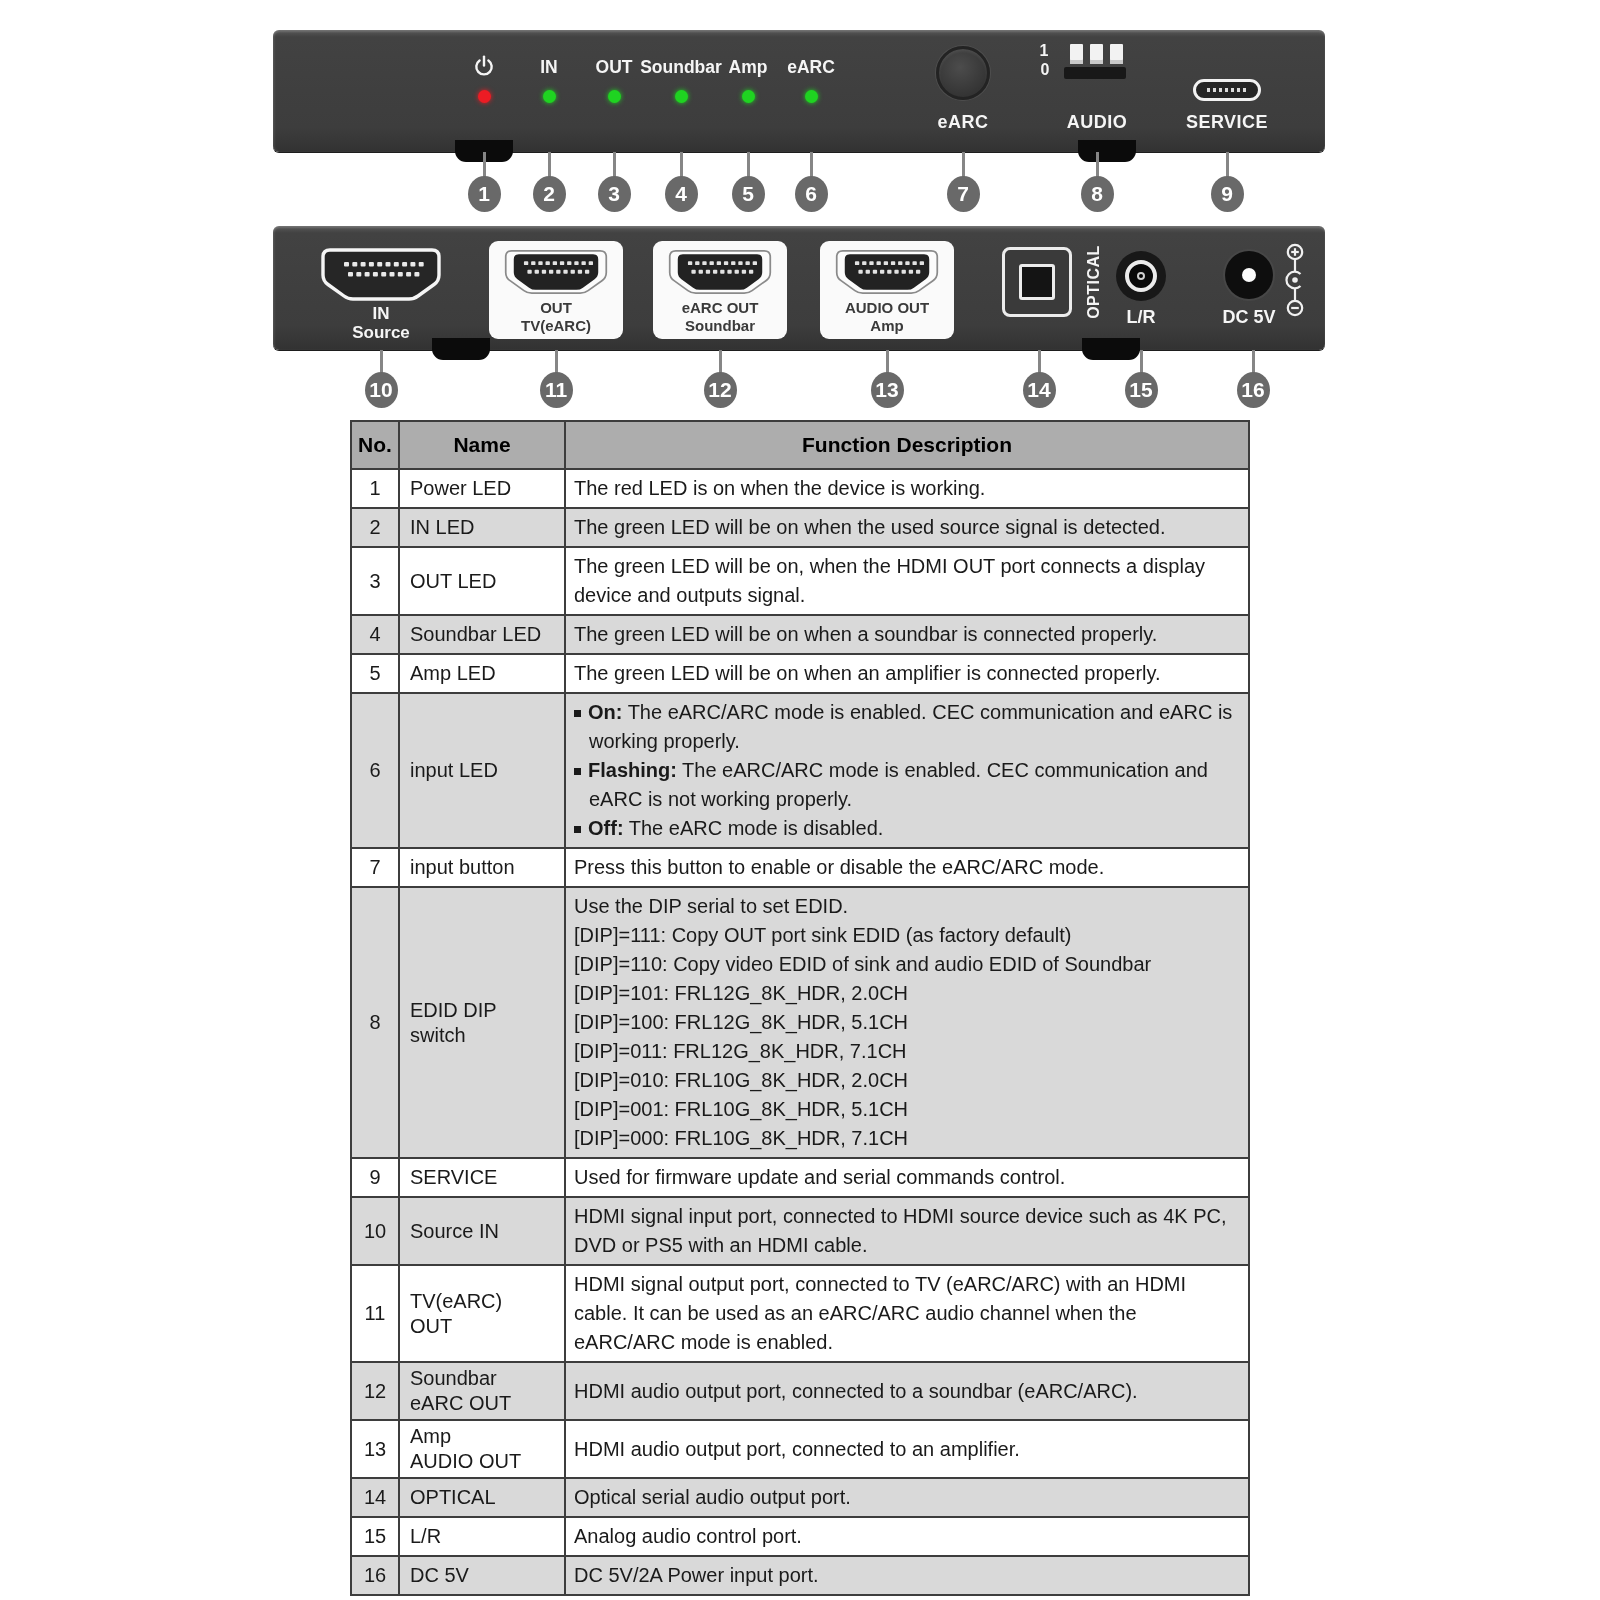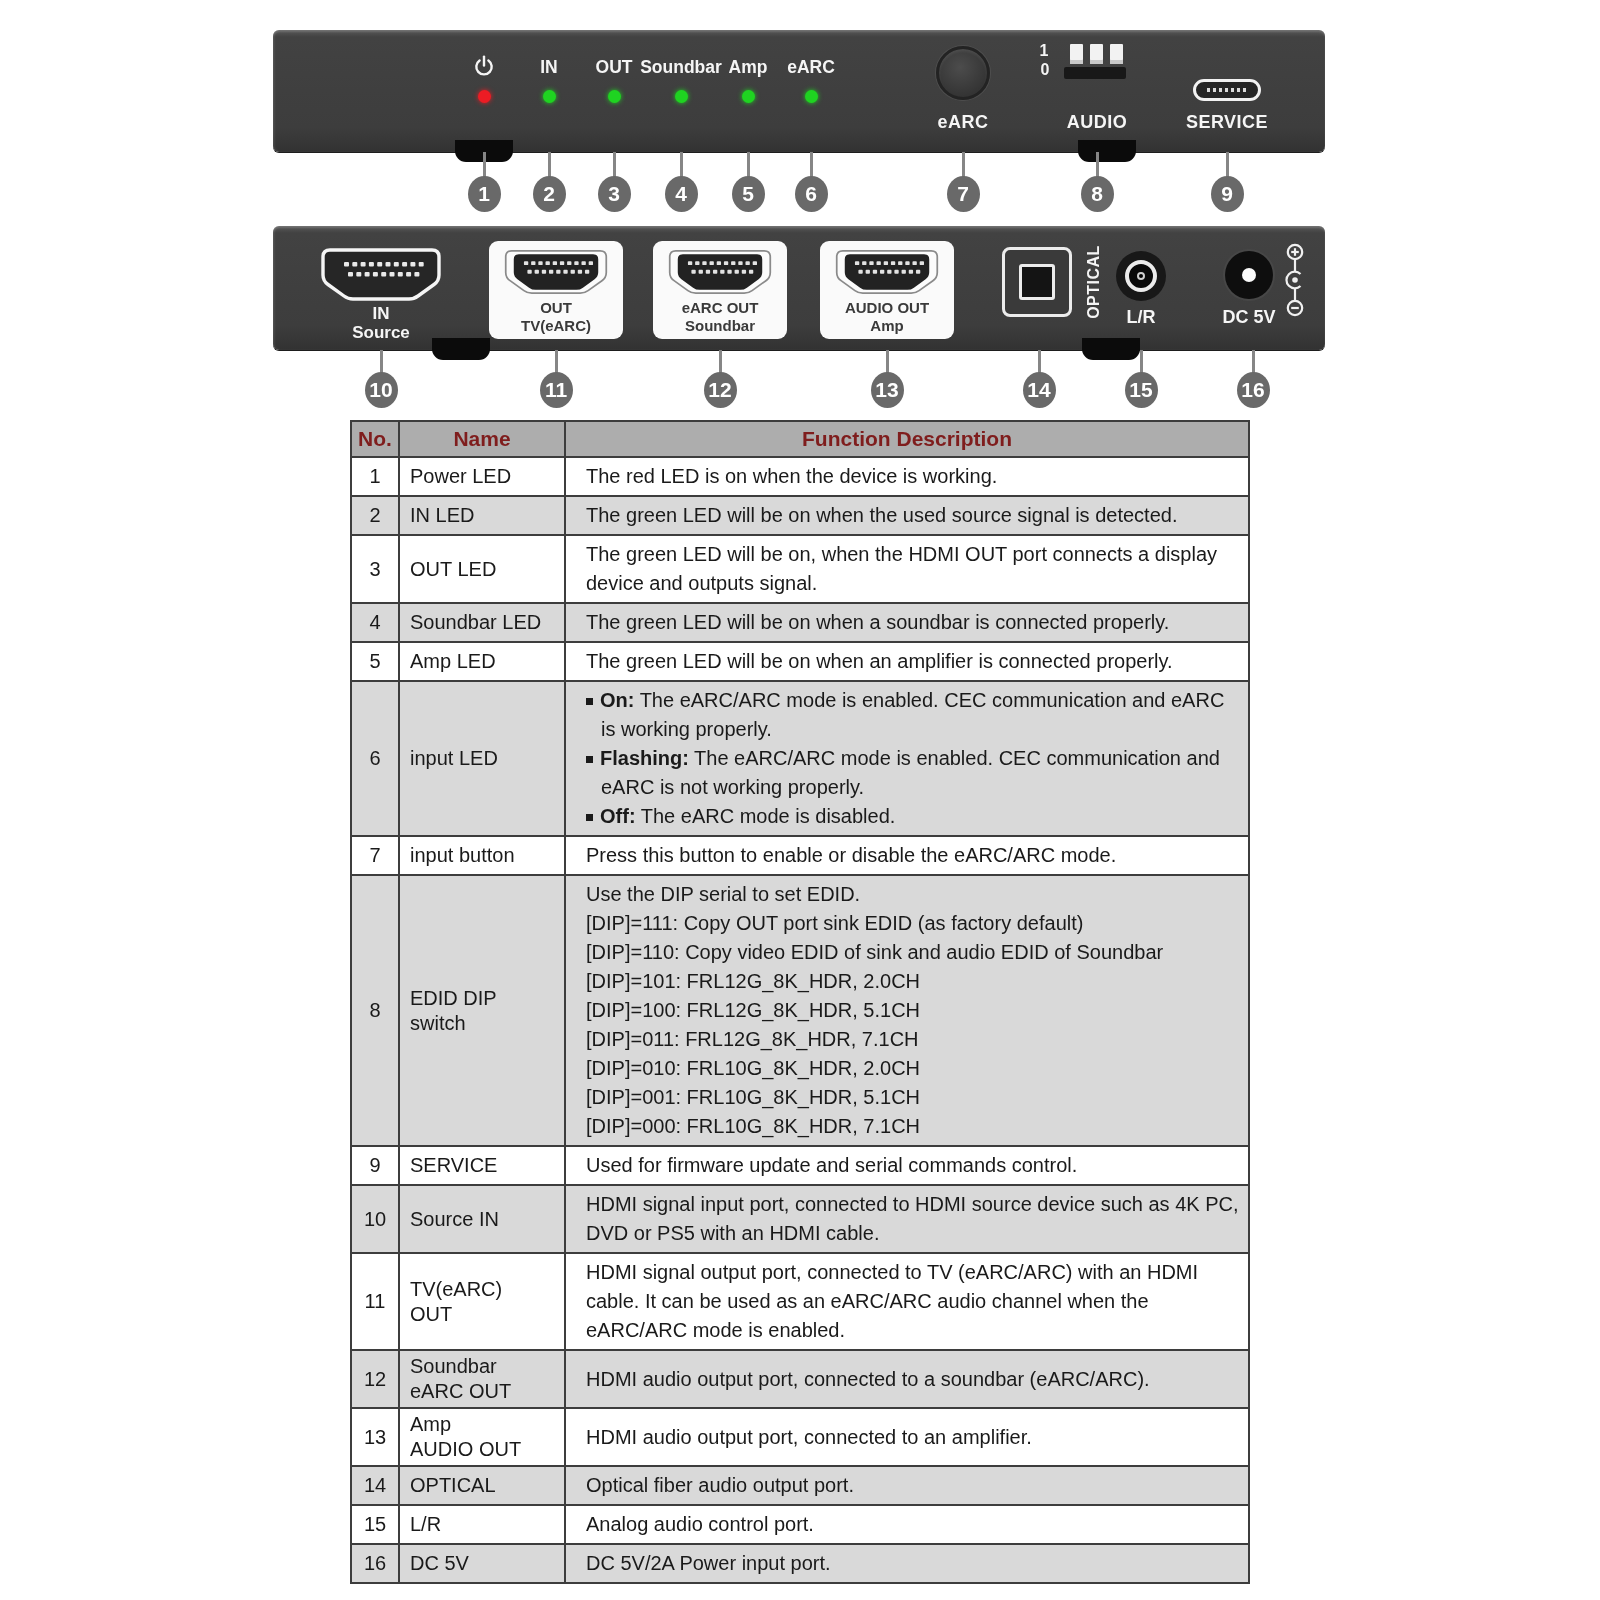--- a/index.html
+++ b/index.html
@@ -68,26 +68,26 @@
 
   
   .callout-line { position:absolute; width:3px; background:#868686; }
   .callout { position:absolute; width:33px; height:36px; border-radius:50%; background:#696969;
     color:#fff; font-size:21px; font-weight:bold; text-align:center; line-height:36px; }
 
   
   .fn-table { position:absolute; left:350px; top:420px; width:900px; border-collapse:collapse;
     font-size:20px; color:#1a1a1a; }
   .fn-table th, .fn-table td { border:2px solid #3d3d3d; }
-  .fn-table th { background:#adadad; height:36px; font-size:21px; font-weight:bold; color:#7f1d1d; }
+  .fn-table th { background:#adadad; height:48px; font-size:21px; font-weight:bold; color:#000000; }
   .fn-table tr.gray td { background:#d9d9d9; }
   .fn-table td { height:36px; vertical-align:middle; }
   td.c-no { width:48px; text-align:center; }
   td.c-name { width:166px; padding:3px 6px 3px 10px; line-height:25px; }
-  td.c-desc { padding:4px 8px 4px 20px; line-height:29px; }
+  td.c-desc { padding:4px 8px 4px 8px; line-height:29px; }
   .desc-line { }
   .desc-line.bulleted { padding-left:15px; text-indent:-15px; }
   .sq { display:inline-block; width:7px; height:7px; background:#1a1a1a; margin-right:7px; vertical-align:2px; }
 </style>
 </head>
 <body>
 
 <div class="page">
 
   <div class="panel front-panel" id="front-panel">
@@ -382,21 +382,21 @@
           <td class="c-no">13</td>
           <td class="c-name">Amp<br>AUDIO OUT</td>
           <td class="c-desc">
             <div class="desc-line">HDMI audio output port, connected to an amplifier.</div>
           </td>
         </tr>
         <tr class="gray">
           <td class="c-no">14</td>
           <td class="c-name">OPTICAL</td>
           <td class="c-desc">
-            <div class="desc-line">Optical fiber audio output port.</div>
+            <div class="desc-line">Optical serial audio output port.</div>
           </td>
         </tr>
         <tr>
           <td class="c-no">15</td>
           <td class="c-name">L/R</td>
           <td class="c-desc">
             <div class="desc-line">Analog audio control port.</div>
           </td>
         </tr>
         <tr class="gray">

